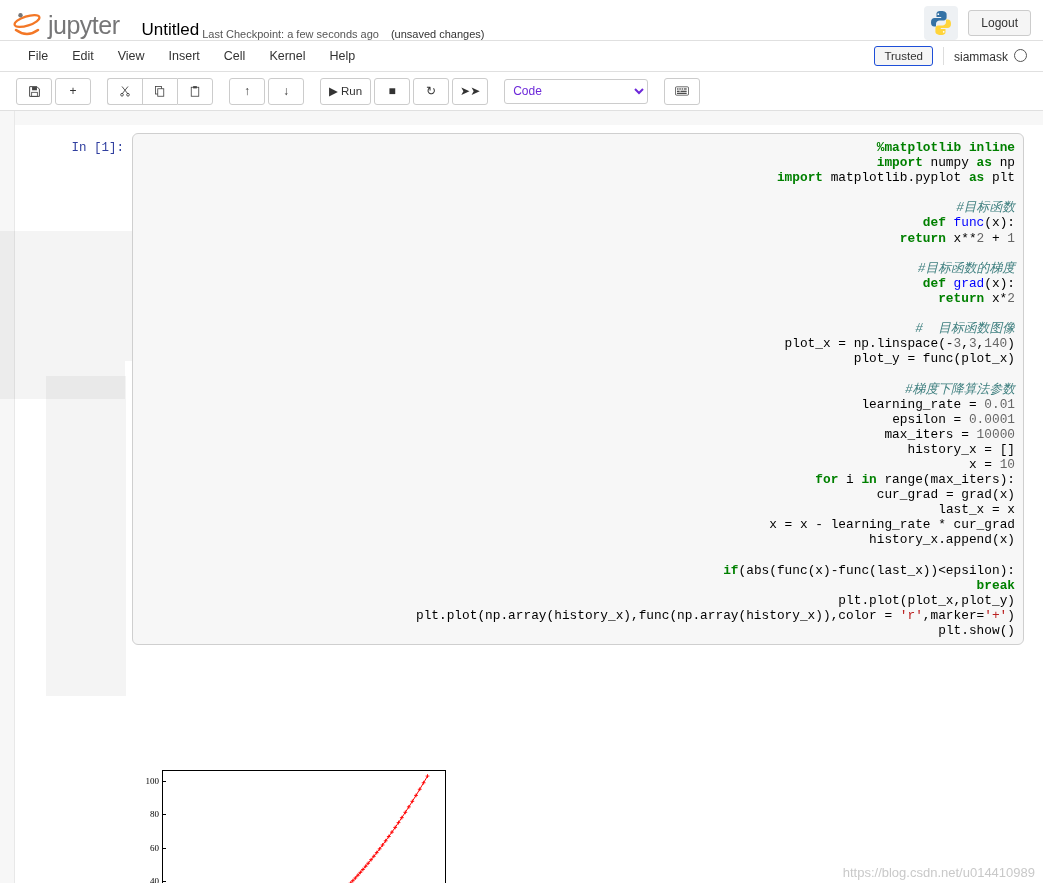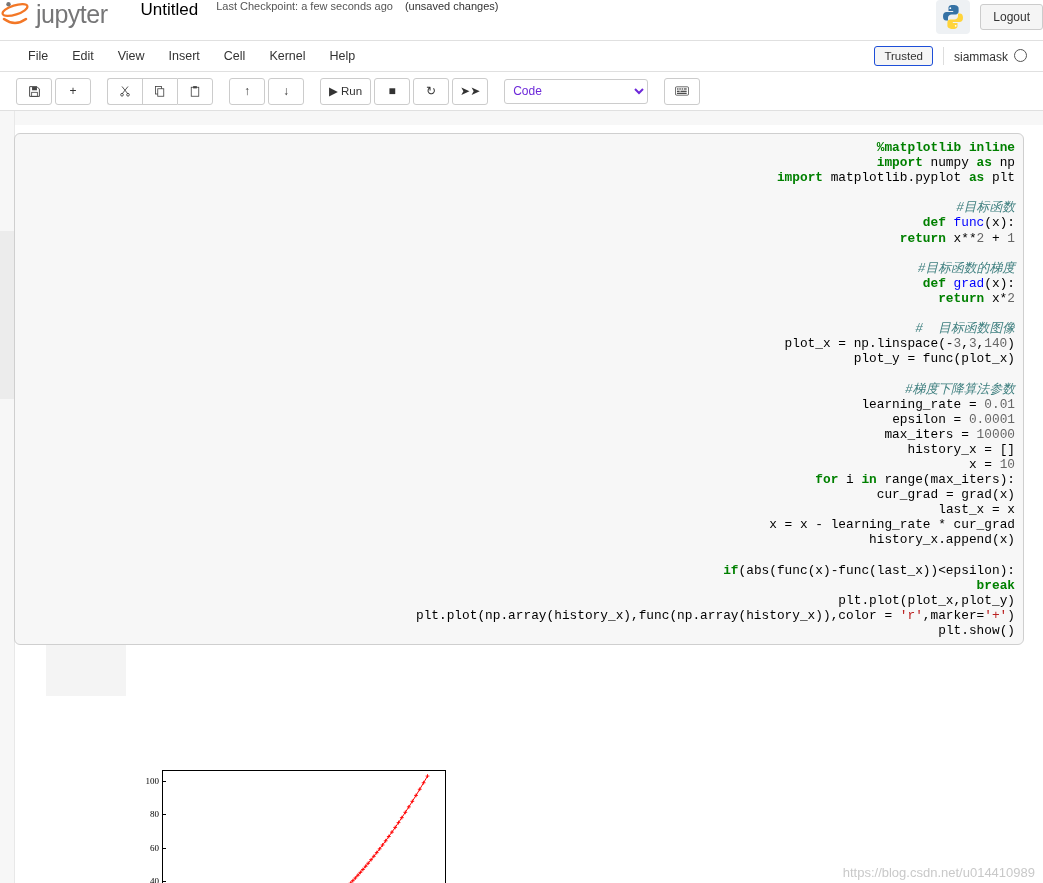--- a/index.html
+++ b/index.html
@@ -8,34 +8,34 @@
     background:#fff;
     font-family:"Liberation Sans", sans-serif;
     font-size:13px;
     color:#333;
     overflow:hidden;
     position:relative;
   }
   
   .header{
     height:40px;
-    display:flex;align-items:flex-start;
-    padding:0 0;
+    display:flex;align-items:flex-end;
+    padding:0 12px;
     border-bottom:1px solid #e0e0e0;
     background:#fff;
     position:relative;
   }
   .logo-wrap{display:flex;align-items:center;gap:6px;}
   .logo-mark{width:30px;height:28px;position:relative;}
   .logo-text{font-size:25px;color:#767677;font-family:"Liberation Sans",sans-serif;letter-spacing:-0.5px;}
   .nb-title{
-    font-size:17px;color:#000;margin-left:33px;
+    font-size:17px;color:#000;margin-left:22px;
   }
   .nb-checkpoint{
-    font-size:11px;color:#555;margin-left:18px;
+    font-size:11px;color:#555;margin-left:3px;
   }
   .nb-unsaved{font-size:11px;color:#333;margin-left:12px;}
   .header-right{margin-left:auto;display:flex;align-items:center;gap:10px;}
   .py-logo{width:34px;height:34px;position:relative;}
   .logout-btn{
     border:1px solid #ccc;background:#f5f5f5;border-radius:3px;
     padding:5px 12px;font-size:12px;color:#333;cursor:pointer;
   }
   
   .menubar{
@@ -241,20 +241,21 @@
 <div class="nb-body">
   <div class="nb-top-strip"></div>
   <div class="nb-left-gutter"></div>
 
   <div class="ghost" style="left:0px;top:120px;width:500px;height:68px;"></div>
   <div class="ghost" style="left:0px;top:188px;width:320px;height:62px;"></div>
   <div class="ghost" style="left:0px;top:250px;width:125px;height:38px;"></div>
   <div class="ghost" style="left:46px;top:265px;width:80px;height:320px;"></div>
 
   <div class="cell-row">
+    <div class="prompt">In [1]:</div>
     <div class="input-area" id="code-area"><span class="c-mag">%matplotlib inline</span>
 <span class="c-kw">import</span> numpy <span class="c-kw">as</span> np
 <span class="c-kw">import</span> matplotlib.pyplot <span class="c-kw">as</span> plt
 
 <span class="c-cm">#目标函数</span>
 <span class="c-kw">def</span> <span class="c-fn">func</span>(x):
     <span class="c-kw">return</span> x**<span class="c-num">2</span> + <span class="c-num">1</span>
 
 <span class="c-cm">#目标函数的梯度</span>
 <span class="c-kw">def</span> <span class="c-fn">grad</span>(x):

